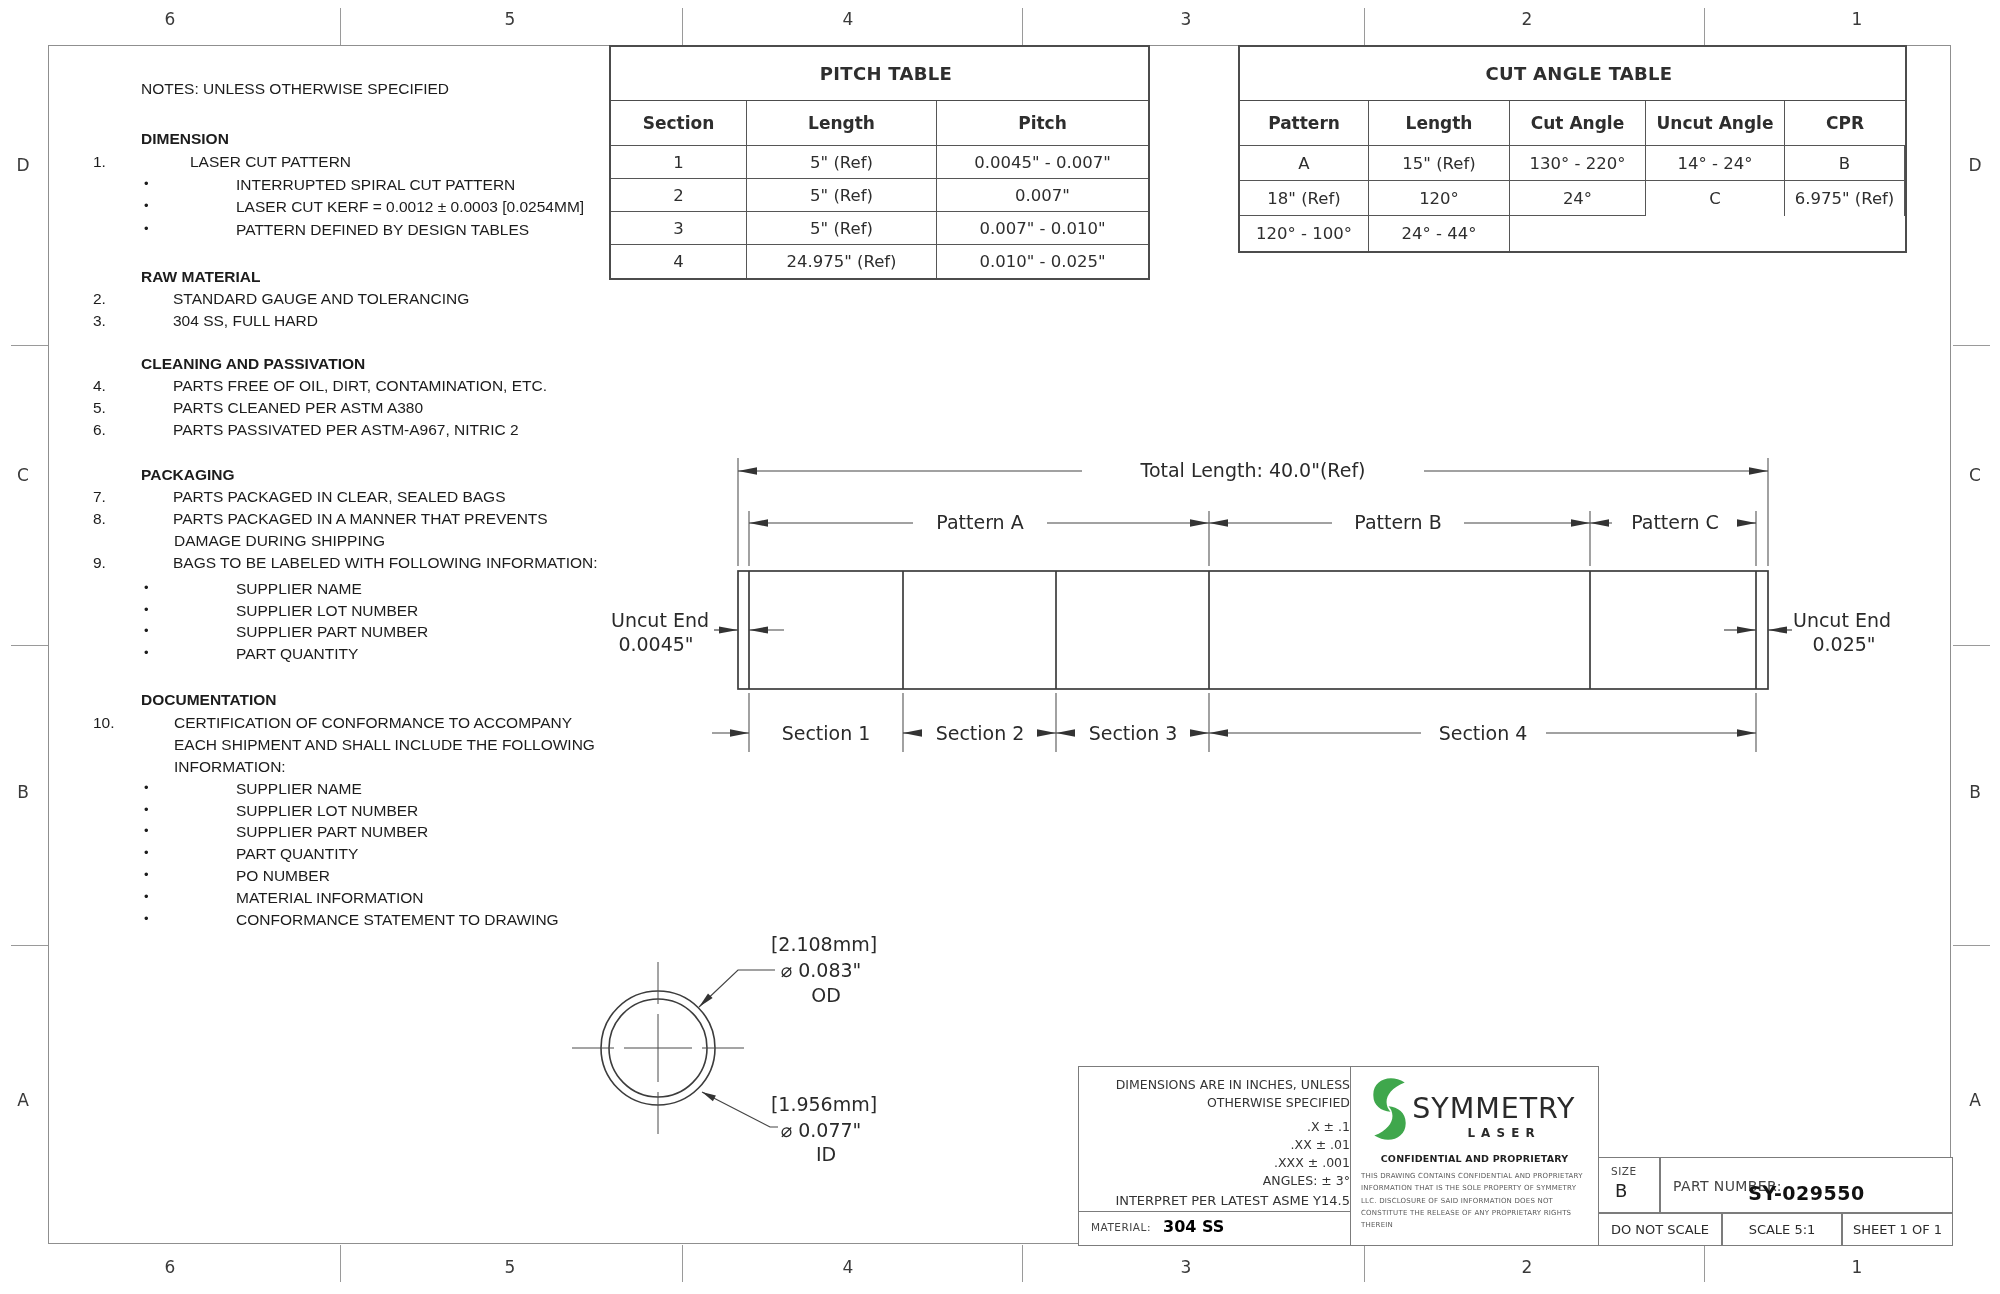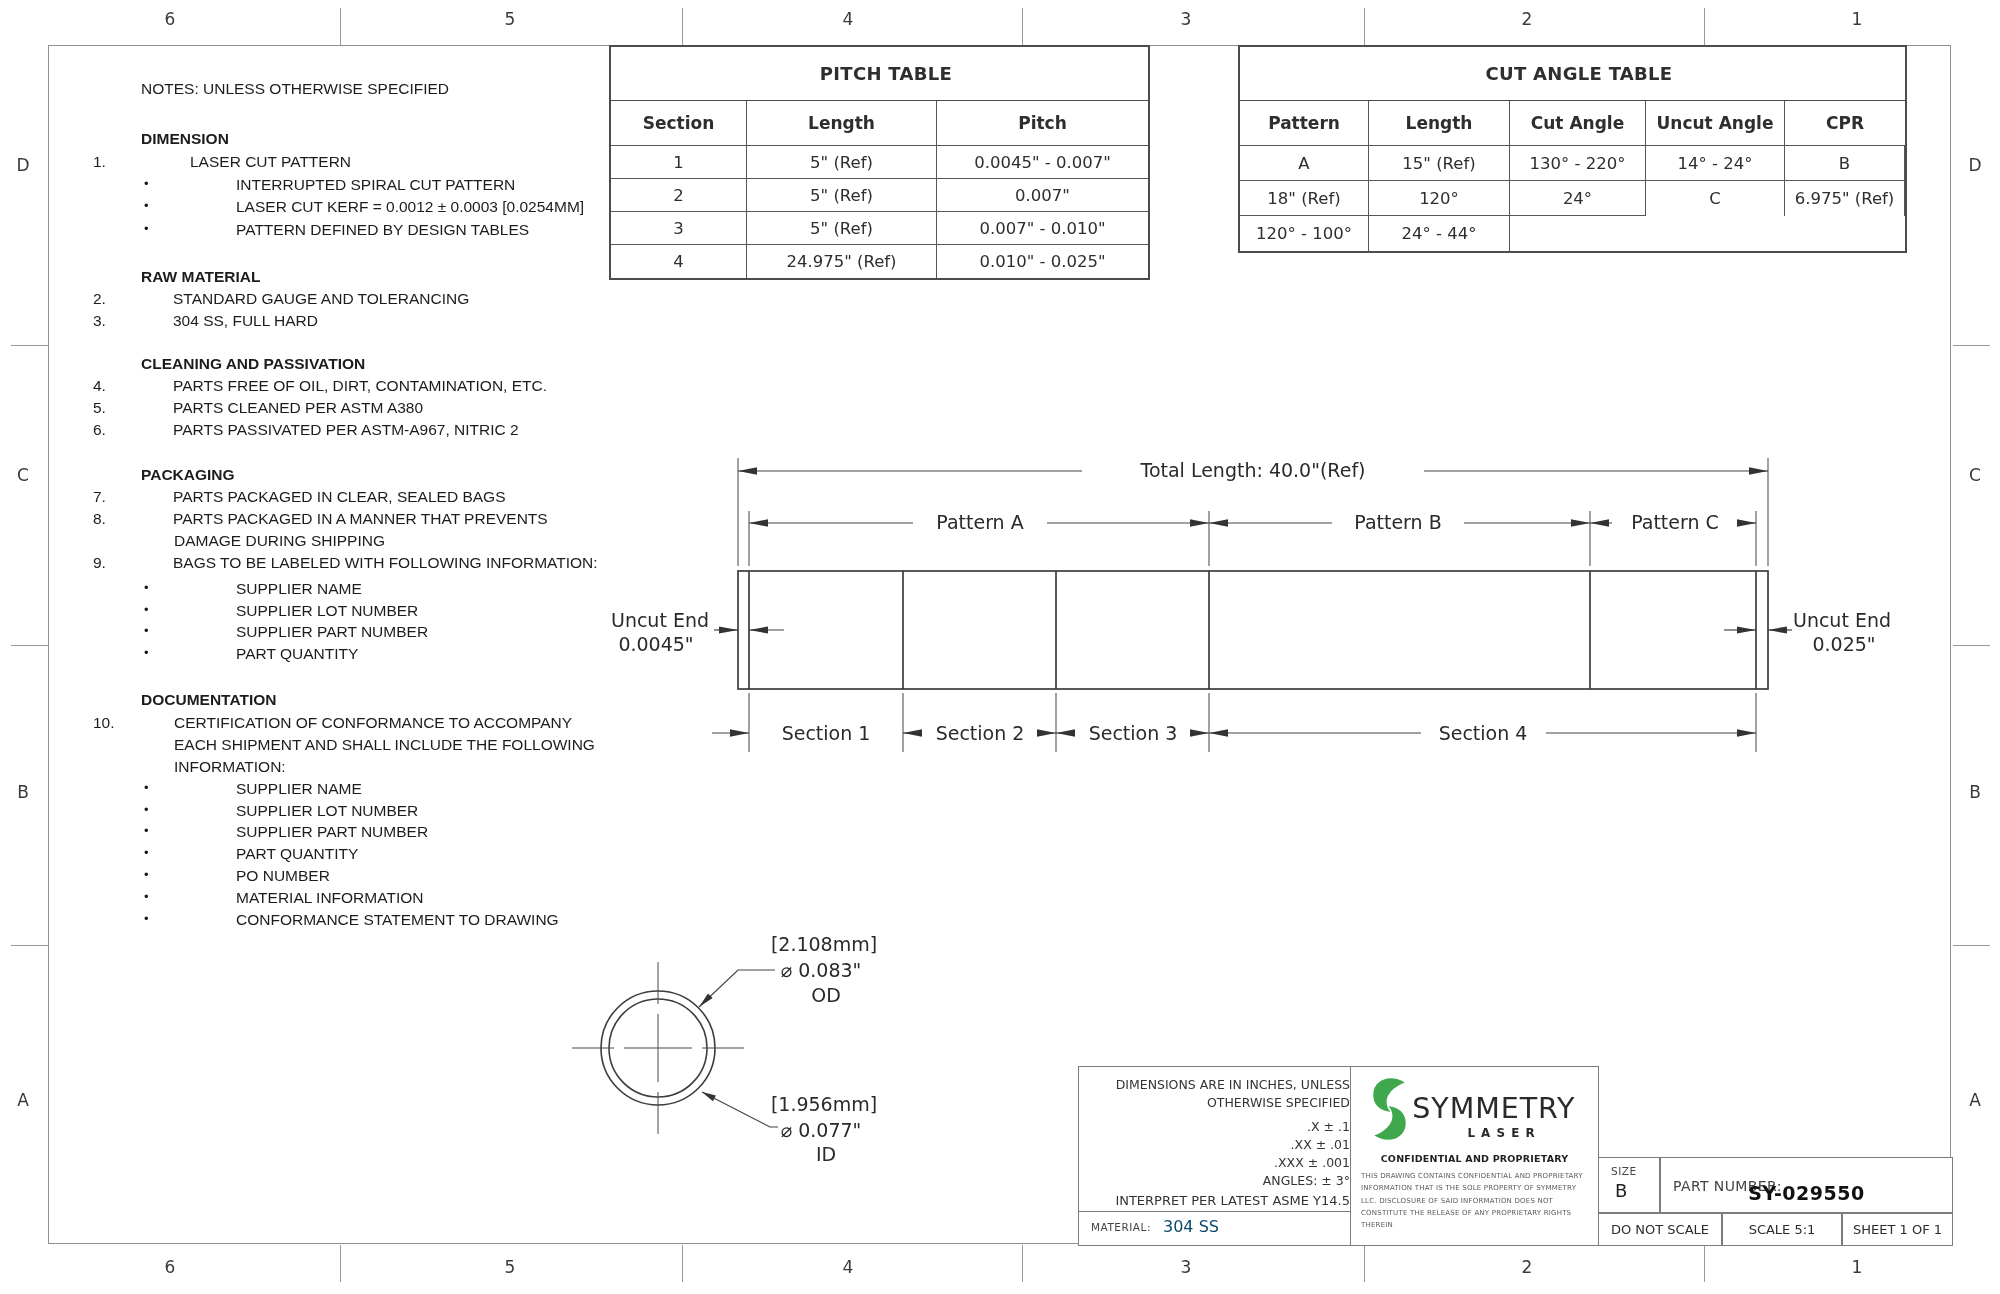--- a/index.html
+++ b/index.html
@@ -42,21 +42,21 @@
   
   svg text{font-family:"DejaVu Sans",sans-serif;fill:#2a2a2a;}
   .dia{position:absolute;left:0;top:0;}
 
   
   .cell{position:absolute;border:1.4px solid #7c7c7c;box-sizing:border-box;background:#fff;}
   .tolcell{font-size:12.5px;color:#333;text-align:center;}
   .tolcell .tl{position:absolute;left:0;width:100%;text-align:right;}
   .matrow{position:absolute;left:0;right:0;bottom:0;height:33px;border-top:1.4px solid #7c7c7c;}
   .matrow .lab{position:absolute;left:12px;top:9px;font-size:10.5px;letter-spacing:.5px;color:#444;}
-  .matrow .val{position:absolute;left:84px;top:5px;font-size:16px;color:#0c4a6e;}
+  .matrow .val{position:absolute;left:84px;top:5px;font-size:16px;color:#000000;font-weight:bold;}
   .confttl{position:absolute;left:0;width:100%;text-align:center;font-size:9.5px;font-weight:700;
            color:#1f1f1f;letter-spacing:.2px;}
   .conftxt{position:absolute;left:10px;right:8px;font-size:7px;line-height:1.75;color:#5a5a5a;
            text-align:left;letter-spacing:.2px;}
   .bigtitle{display:flex;align-items:center;justify-content:center;font-size:17px;color:#222;}
   .szlab{position:absolute;left:12px;top:7px;font-size:10.5px;color:#444;letter-spacing:.5px;}
   .szval{position:absolute;left:16px;top:22px;font-size:18px;color:#222;}
   .ptlab{position:absolute;left:12px;top:20px;font-size:14px;color:#444;letter-spacing:.4px;}
   .ptval{position:absolute;left:0;width:100%;top:24px;text-align:center;font-size:19px;
          font-weight:700;color:#111;letter-spacing:.5px;}

